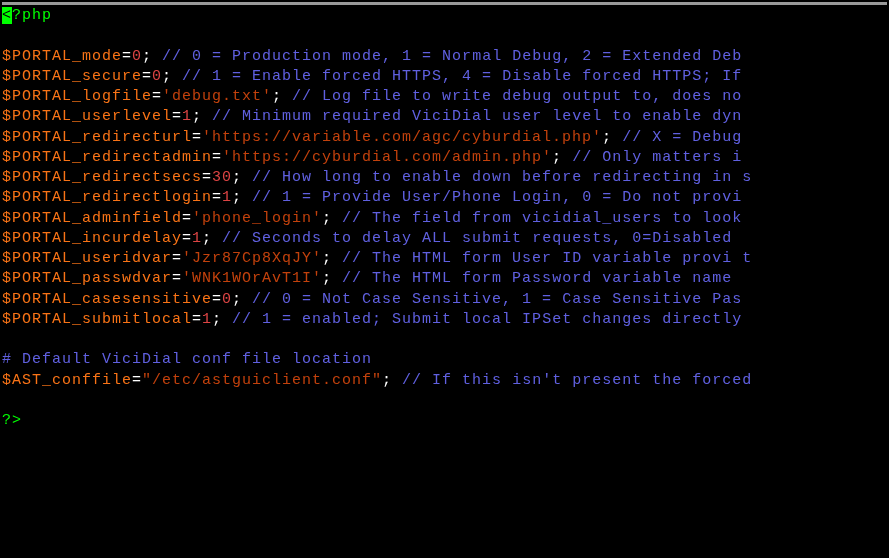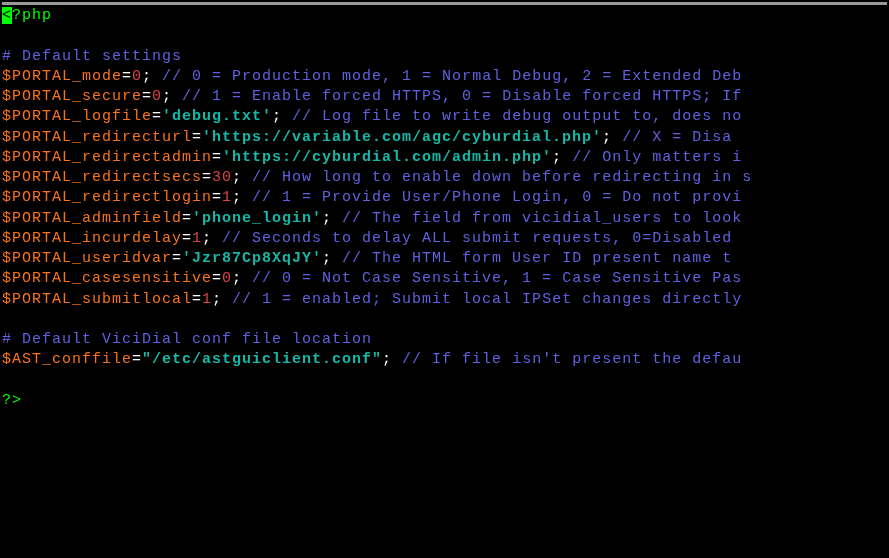--- a/index.html
+++ b/index.html
@@ -40,47 +40,47 @@
     .var {
       color: #f97316;
     }
     .op {
       color: #fff;
     }
     .num {
       color: #d44;
     }
     .str {
-      color: #14b8a6;
-      font-weight: bold;
+      color: #c2410c;
     }
     .comment {
       color: #6060e0;
     }
   </style>
 </head>
 <body>
 
 <div class="top-bar"></div>
 <div class="code">
   <div class="line"><span class="cursor">&lt;</span><span class="tag">?php</span></div>
   <div class="line">&nbsp;</div>
-  <div class="line"><span class="comment"># Default settings</span></div>
   <div id="code-lines">
       <div class="line"><span class="var">$PORTAL_mode</span><span class="op">=</span><span class="num">0</span><span class="op">;</span><span class="comment"> // 0 = Production mode, 1 = Normal Debug, 2 = Extended Deb</span></div>
-      <div class="line"><span class="var">$PORTAL_secure</span><span class="op">=</span><span class="num">0</span><span class="op">;</span><span class="comment"> // 1 = Enable forced HTTPS, 0 = Disable forced HTTPS; If</span></div>
+      <div class="line"><span class="var">$PORTAL_secure</span><span class="op">=</span><span class="num">0</span><span class="op">;</span><span class="comment"> // 1 = Enable forced HTTPS, 4 = Disable forced HTTPS; If</span></div>
       <div class="line"><span class="var">$PORTAL_logfile</span><span class="op">=</span><span class="str">'debug.txt'</span><span class="op">;</span><span class="comment"> // Log file to write debug output to, does no</span></div>
-      <div class="line"><span class="var">$PORTAL_redirecturl</span><span class="op">=</span><span class="str">'https://variable.com/agc/cyburdial.php'</span><span class="op">;</span><span class="comment"> // X = Disa</span></div>
+      <div class="line"><span class="var">$PORTAL_userlevel</span><span class="op">=</span><span class="num">1</span><span class="op">;</span><span class="comment"> // Minimum required ViciDial user level to enable dyn</span></div>
+      <div class="line"><span class="var">$PORTAL_redirecturl</span><span class="op">=</span><span class="str">'https://variable.com/agc/cyburdial.php'</span><span class="op">;</span><span class="comment"> // X = Debug</span></div>
       <div class="line"><span class="var">$PORTAL_redirectadmin</span><span class="op">=</span><span class="str">'https://cyburdial.com/admin.php'</span><span class="op">;</span><span class="comment"> // Only matters i</span></div>
       <div class="line"><span class="var">$PORTAL_redirectsecs</span><span class="op">=</span><span class="num">30</span><span class="op">;</span><span class="comment"> // How long to enable down before redirecting in s</span></div>
       <div class="line"><span class="var">$PORTAL_redirectlogin</span><span class="op">=</span><span class="num">1</span><span class="op">;</span><span class="comment"> // 1 = Provide User/Phone Login, 0 = Do not provi</span></div>
       <div class="line"><span class="var">$PORTAL_adminfield</span><span class="op">=</span><span class="str">'phone_login'</span><span class="op">;</span><span class="comment"> // The field from vicidial_users to look</span></div>
       <div class="line"><span class="var">$PORTAL_incurdelay</span><span class="op">=</span><span class="num">1</span><span class="op">;</span><span class="comment"> // Seconds to delay ALL submit requests, 0=Disabled </span></div>
-      <div class="line"><span class="var">$PORTAL_useridvar</span><span class="op">=</span><span class="str">'Jzr87Cp8XqJY'</span><span class="op">;</span><span class="comment"> // The HTML form User ID present name t</span></div>
+      <div class="line"><span class="var">$PORTAL_useridvar</span><span class="op">=</span><span class="str">'Jzr87Cp8XqJY'</span><span class="op">;</span><span class="comment"> // The HTML form User ID variable provi t</span></div>
+      <div class="line"><span class="var">$PORTAL_passwdvar</span><span class="op">=</span><span class="str">'WNK1WOrAvT1I'</span><span class="op">;</span><span class="comment"> // The HTML form Password variable name </span></div>
       <div class="line"><span class="var">$PORTAL_casesensitive</span><span class="op">=</span><span class="num">0</span><span class="op">;</span><span class="comment"> // 0 = Not Case Sensitive, 1 = Case Sensitive Pas</span></div>
       <div class="line"><span class="var">$PORTAL_submitlocal</span><span class="op">=</span><span class="num">1</span><span class="op">;</span><span class="comment"> // 1 = enabled; Submit local IPSet changes directly</span></div>
     </div>
   <div class="line">&nbsp;</div>
   <div class="line"><span class="comment"># Default ViciDial conf file location</span></div>
-  <div class="line"><span class="var">$AST_conffile</span><span class="op">=</span><span class="str">"/etc/astguiclient.conf"</span><span class="op">;</span><span class="comment"> // If file isn't present the defau</span></div>
+  <div class="line"><span class="var">$AST_conffile</span><span class="op">=</span><span class="str">"/etc/astguiclient.conf"</span><span class="op">;</span><span class="comment"> // If this isn't present the forced</span></div>
   <div class="line">&nbsp;</div>
   <div class="line"><span class="tag">?&gt;</span></div>
 </div>
 
 </body></html>

